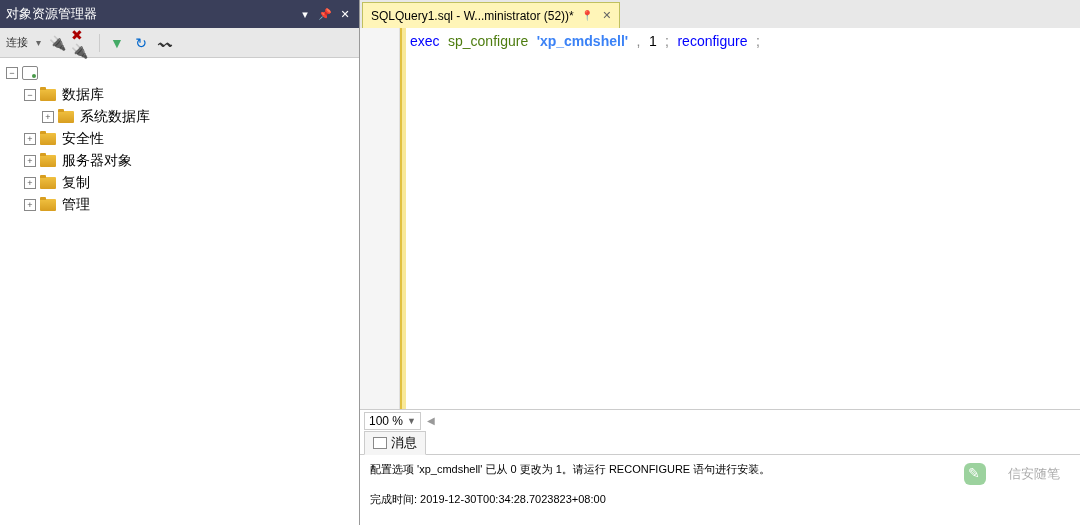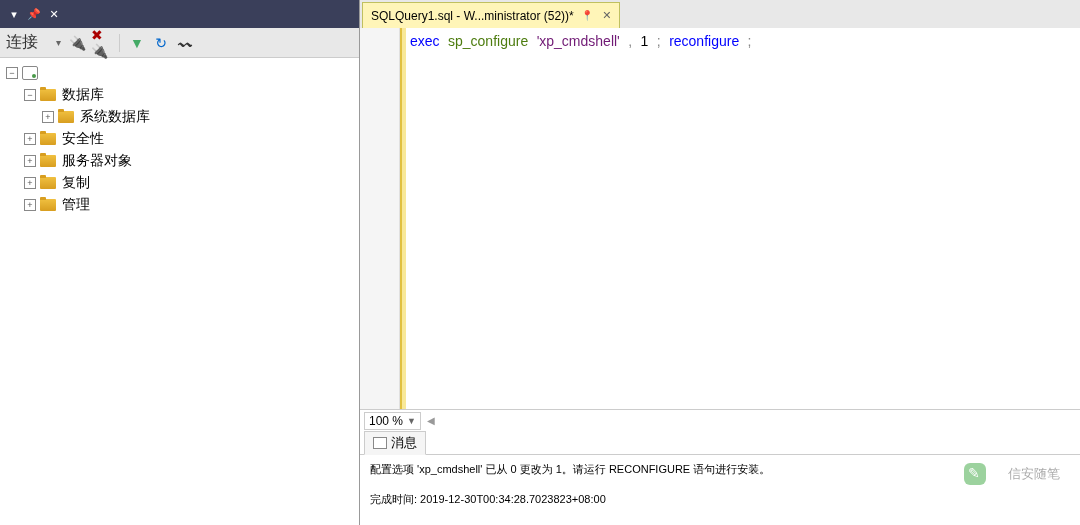--- a/index.html
+++ b/index.html
@@ -5,21 +5,21 @@
     * { margin: 0; padding: 0; box-sizing: border-box; font-family: "Microsoft YaHei", "Segoe UI", sans-serif; }
     body { width: 1080px; height: 525px; background: #fff; overflow: hidden; display: flex; }
     
     .sidebar { width: 360px; height: 100%; background: #fff; border-right: 1px solid #999; display: flex; flex-direction: column; }
     .sidebar-header { background: #3a3f5a; color: #fff; height: 28px; display: flex; align-items: center; padding: 0 6px; font-size: 13px; }
     .sidebar-header .title { flex: 1; }
     .sidebar-header .controls { display: flex; gap: 4px; align-items: center; }
     .sidebar-header .ctrl { width: 16px; height: 16px; display: flex; align-items: center; justify-content: center; cursor: pointer; font-size: 11px; }
     
     .toolbar { height: 30px; background: #e8e8e8; display: flex; align-items: center; padding: 0 6px; gap: 2px; border-bottom: 1px solid #ccc; }
-    .toolbar-label { font-size: 16px; color: #333; margin-right: 16px; }
+    .toolbar-label { font-size: 11px; color: #333; margin-right: 6px; }
     .toolbar-dropdown { font-size: 10px; color: #666; margin-right: 4px; }
     .toolbar-icon { width: 22px; height: 22px; display: flex; align-items: center; justify-content: center; cursor: pointer; font-size: 14px; }
     .toolbar-sep { width: 1px; height: 18px; background: #ccc; margin: 0 4px; }
     
     .tree { flex: 1; padding: 4px 2px; font-size: 14px; overflow: auto; }
     .tree-node { display: flex; align-items: center; height: 22px; padding: 0 2px; cursor: pointer; white-space: nowrap; }
     .expander { width: 12px; height: 12px; border: 1px solid #888; display: flex; align-items: center; justify-content: center; font-size: 9px; color: #555; margin-right: 4px; line-height: 1; }
     .node-icon { width: 18px; height: 16px; margin-right: 4px; display: flex; align-items: center; }
     .folder { background: linear-gradient(#f0c040, #d89e20); border-radius: 1px; width: 16px; height: 12px; position: relative; }
     .folder::before { content: ""; position: absolute; top: -2px; left: 0; width: 6px; height: 3px; background: #d89e20; border-radius: 1px 1px 0 0; }
@@ -34,21 +34,21 @@
     .tab { background: #fff5b8; border: 1px solid #c0c060; border-bottom: none; padding: 4px 8px; font-size: 12px; display: flex; align-items: center; gap: 8px; height: 26px; margin-top: 16px; }
     .tab-pin { color: #666; font-size: 10px; cursor: pointer; }
     .tab-close { color: #666; font-size: 11px; cursor: pointer; }
     
     .editor { flex: 1; min-height: 0; display: flex; background: #fff; }
     .editor-margin { width: 40px; background: #f5f5f5; border-right: 1px solid #e0e0e0; }
     .editor-indicator { width: 6px; background: #f8e898; border-left: 2px solid #e0c040; }
     .editor-content { flex: 1; padding: 4px 4px; font-family: Consolas, monospace; font-size: 14px; line-height: 18px; white-space: nowrap; }
     .kw-exec { color: #0000ff; }
     .sp-name { color: #4d7c0f; }
-    .str { color: #701a75; }
+    .str { color: #3b82f6; font-weight: bold; }
     .num { color: #000; }
     .kw-recon { color: #0000ff; }
     .semi { color: #888; }
     
     .zoom-bar { height: 22px; display: flex; align-items: center; border-top: 1px solid #ccc; padding: 0 4px; font-size: 12px; }
     .zoom-dropdown { border: 1px solid #ccc; padding: 1px 4px; display: flex; align-items: center; gap: 4px; }
     .zoom-arrow { font-size: 9px; color: #666; }
     .hscroll-left { margin-left: 6px; font-size: 10px; color: #999; }
     
     .results-tabs { height: 24px; display: flex; align-items: flex-end; border-bottom: 1px solid #ccc; padding-left: 4px; }
@@ -59,20 +59,21 @@
     
     .watermark { position: absolute; right: 20px; bottom: 40px; display: flex; align-items: center; gap: 22px; opacity: 0.55; font-size: 13px; color: #666; }
     .wm-icon { width: 22px; height: 22px; border-radius: 6px; background: #4caf50; position: relative; }
     .wm-icon::before { content: "✎"; position: absolute; color: #fff; font-size: 14px; left: 4px; top: 2px; }
   </style>
 </head>
 <body>
 
 <div class="sidebar">
   <div class="sidebar-header">
+    <span class="title">对象资源管理器</span>
     <div class="controls">
       <span class="ctrl">▾</span>
       <span class="ctrl">📌</span>
       <span class="ctrl">✕</span>
     </div>
   </div>
   <div class="toolbar">
     <span class="toolbar-label">连接</span>
     <span class="toolbar-dropdown">▾</span>
     <span class="toolbar-icon" style="color:#333">🔌</span>

